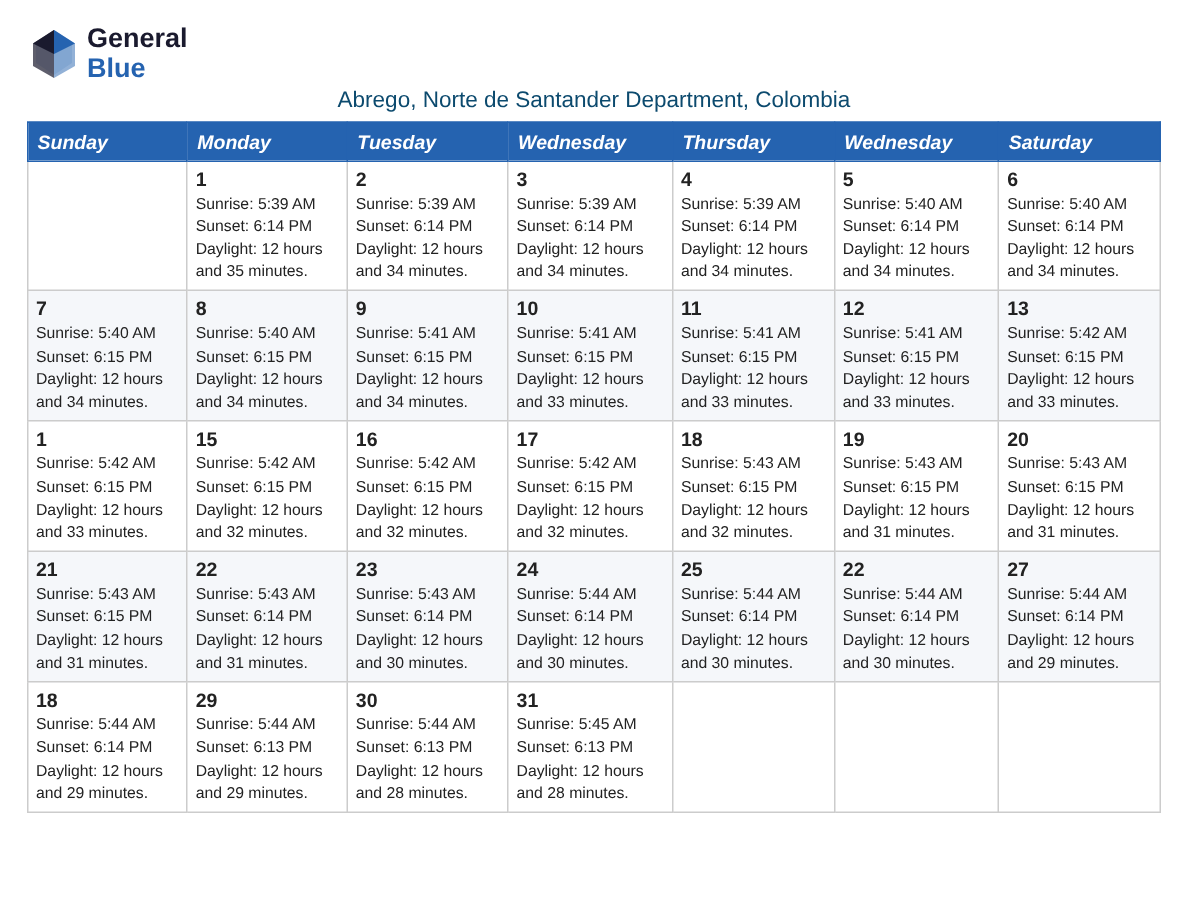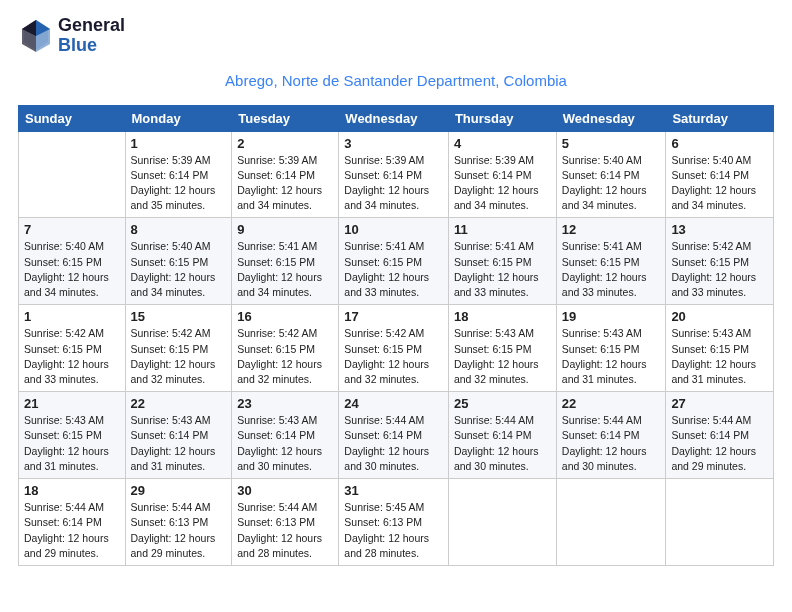--- a/index.html
+++ b/index.html
@@ -12,21 +12,21 @@
     }
     .page {
       width: 792px;
       background: #fff;
       padding: 10px 18px 10px 18px;
     }
     .header {
       display: flex;
       align-items: flex-start;
       justify-content: space-between;
-      margin-bottom: 16px;
+      margin-bottom: 2px;
     }
     .logo {
       display: flex;
       align-items: center;
       margin-top: 6px;
     }
     .logo-text {
       display: flex;
       flex-direction: column;
       line-height: 1.1;
@@ -50,37 +50,38 @@
     .month-title {
       font-size: 42px;
       font-weight: bold;
       color: #1a1a2e;
       text-align: right;
       line-height: 1;
     }
     .subtitle {
       text-align: center;
       font-size: 15px;
-      color: #3b82f6;
-      margin-bottom: 16px;
+      color: #0c4a6e;
+      margin-bottom: 6px;
       font-weight: normal;
     }
     .calendar {
       width: 100%;
       border-collapse: collapse;
       font-size: 11px;
     }
     .calendar th {
       background: #2563b0;
       color: #fff;
       text-align: left;
       padding: 5px 6px;
       font-size: 13px;
       font-weight: bold;
       border: 1px solid #2563b0;
+      font-style: italic;
     }
     .calendar td {
       border: 1px solid #ccc;
       vertical-align: top;
       padding: 4px 5px;
       width: 113px;
       min-height: 80px;
       color: #222;
       background: #fff;
     }

